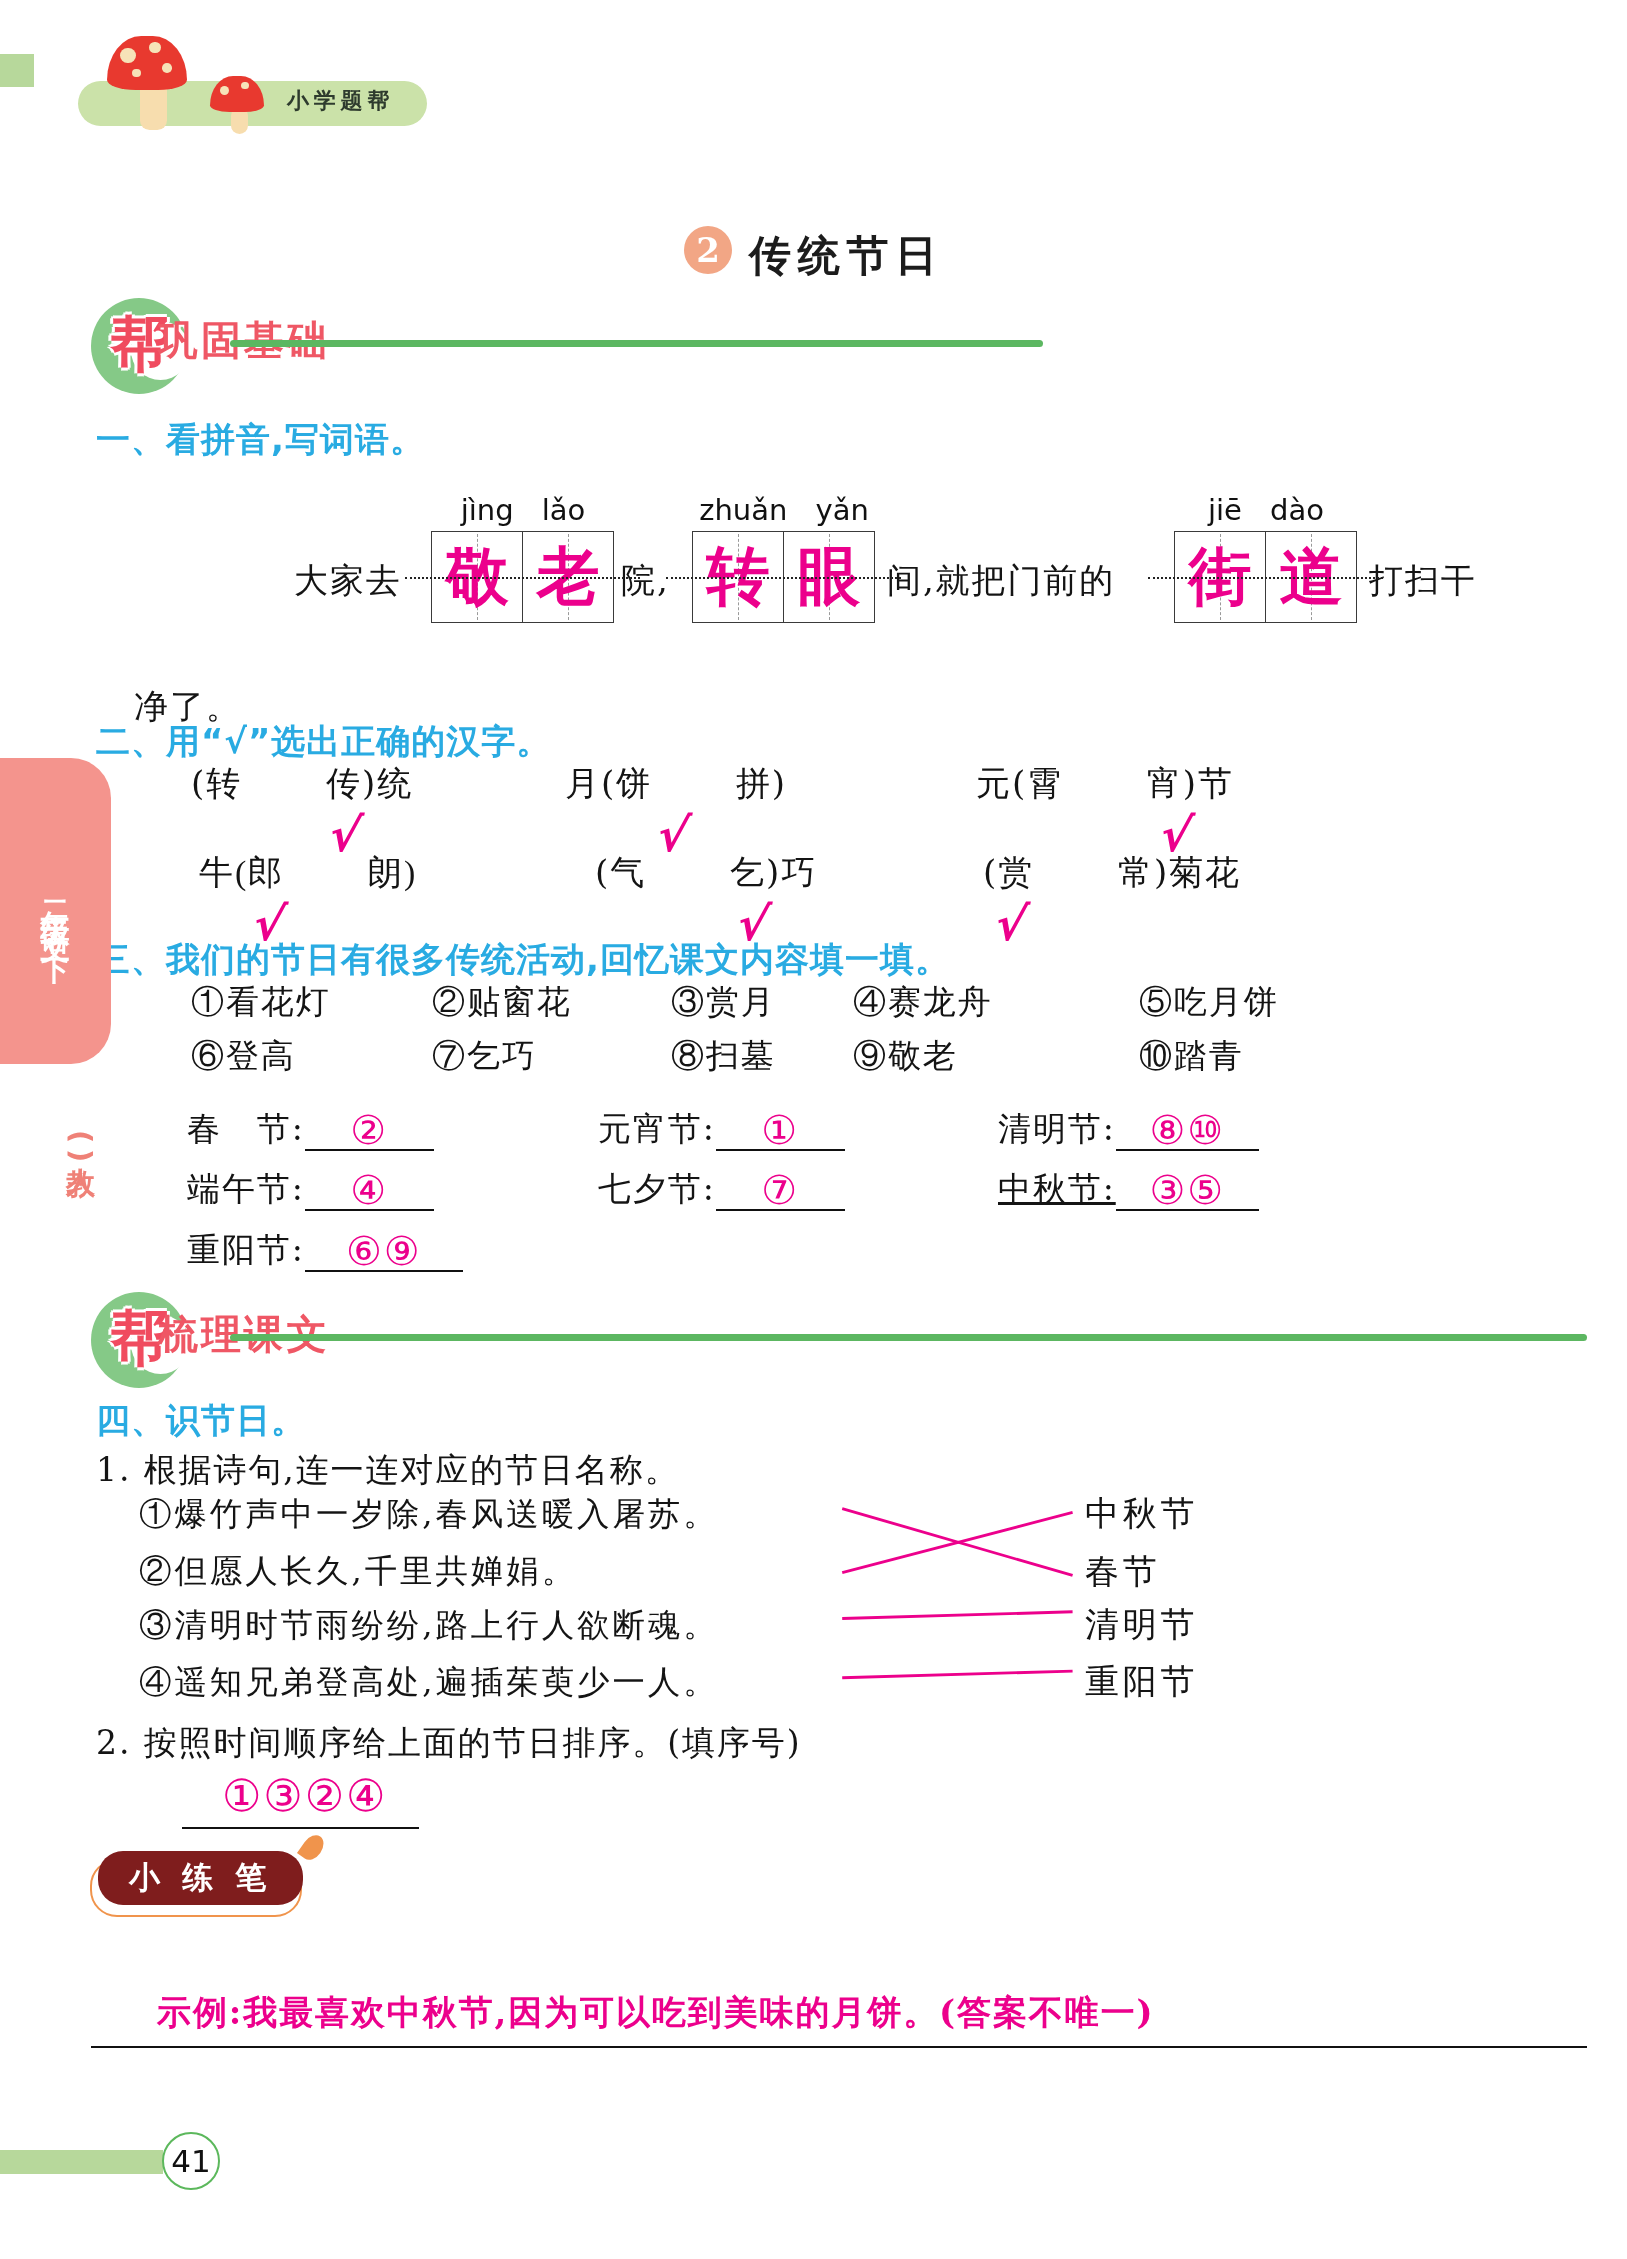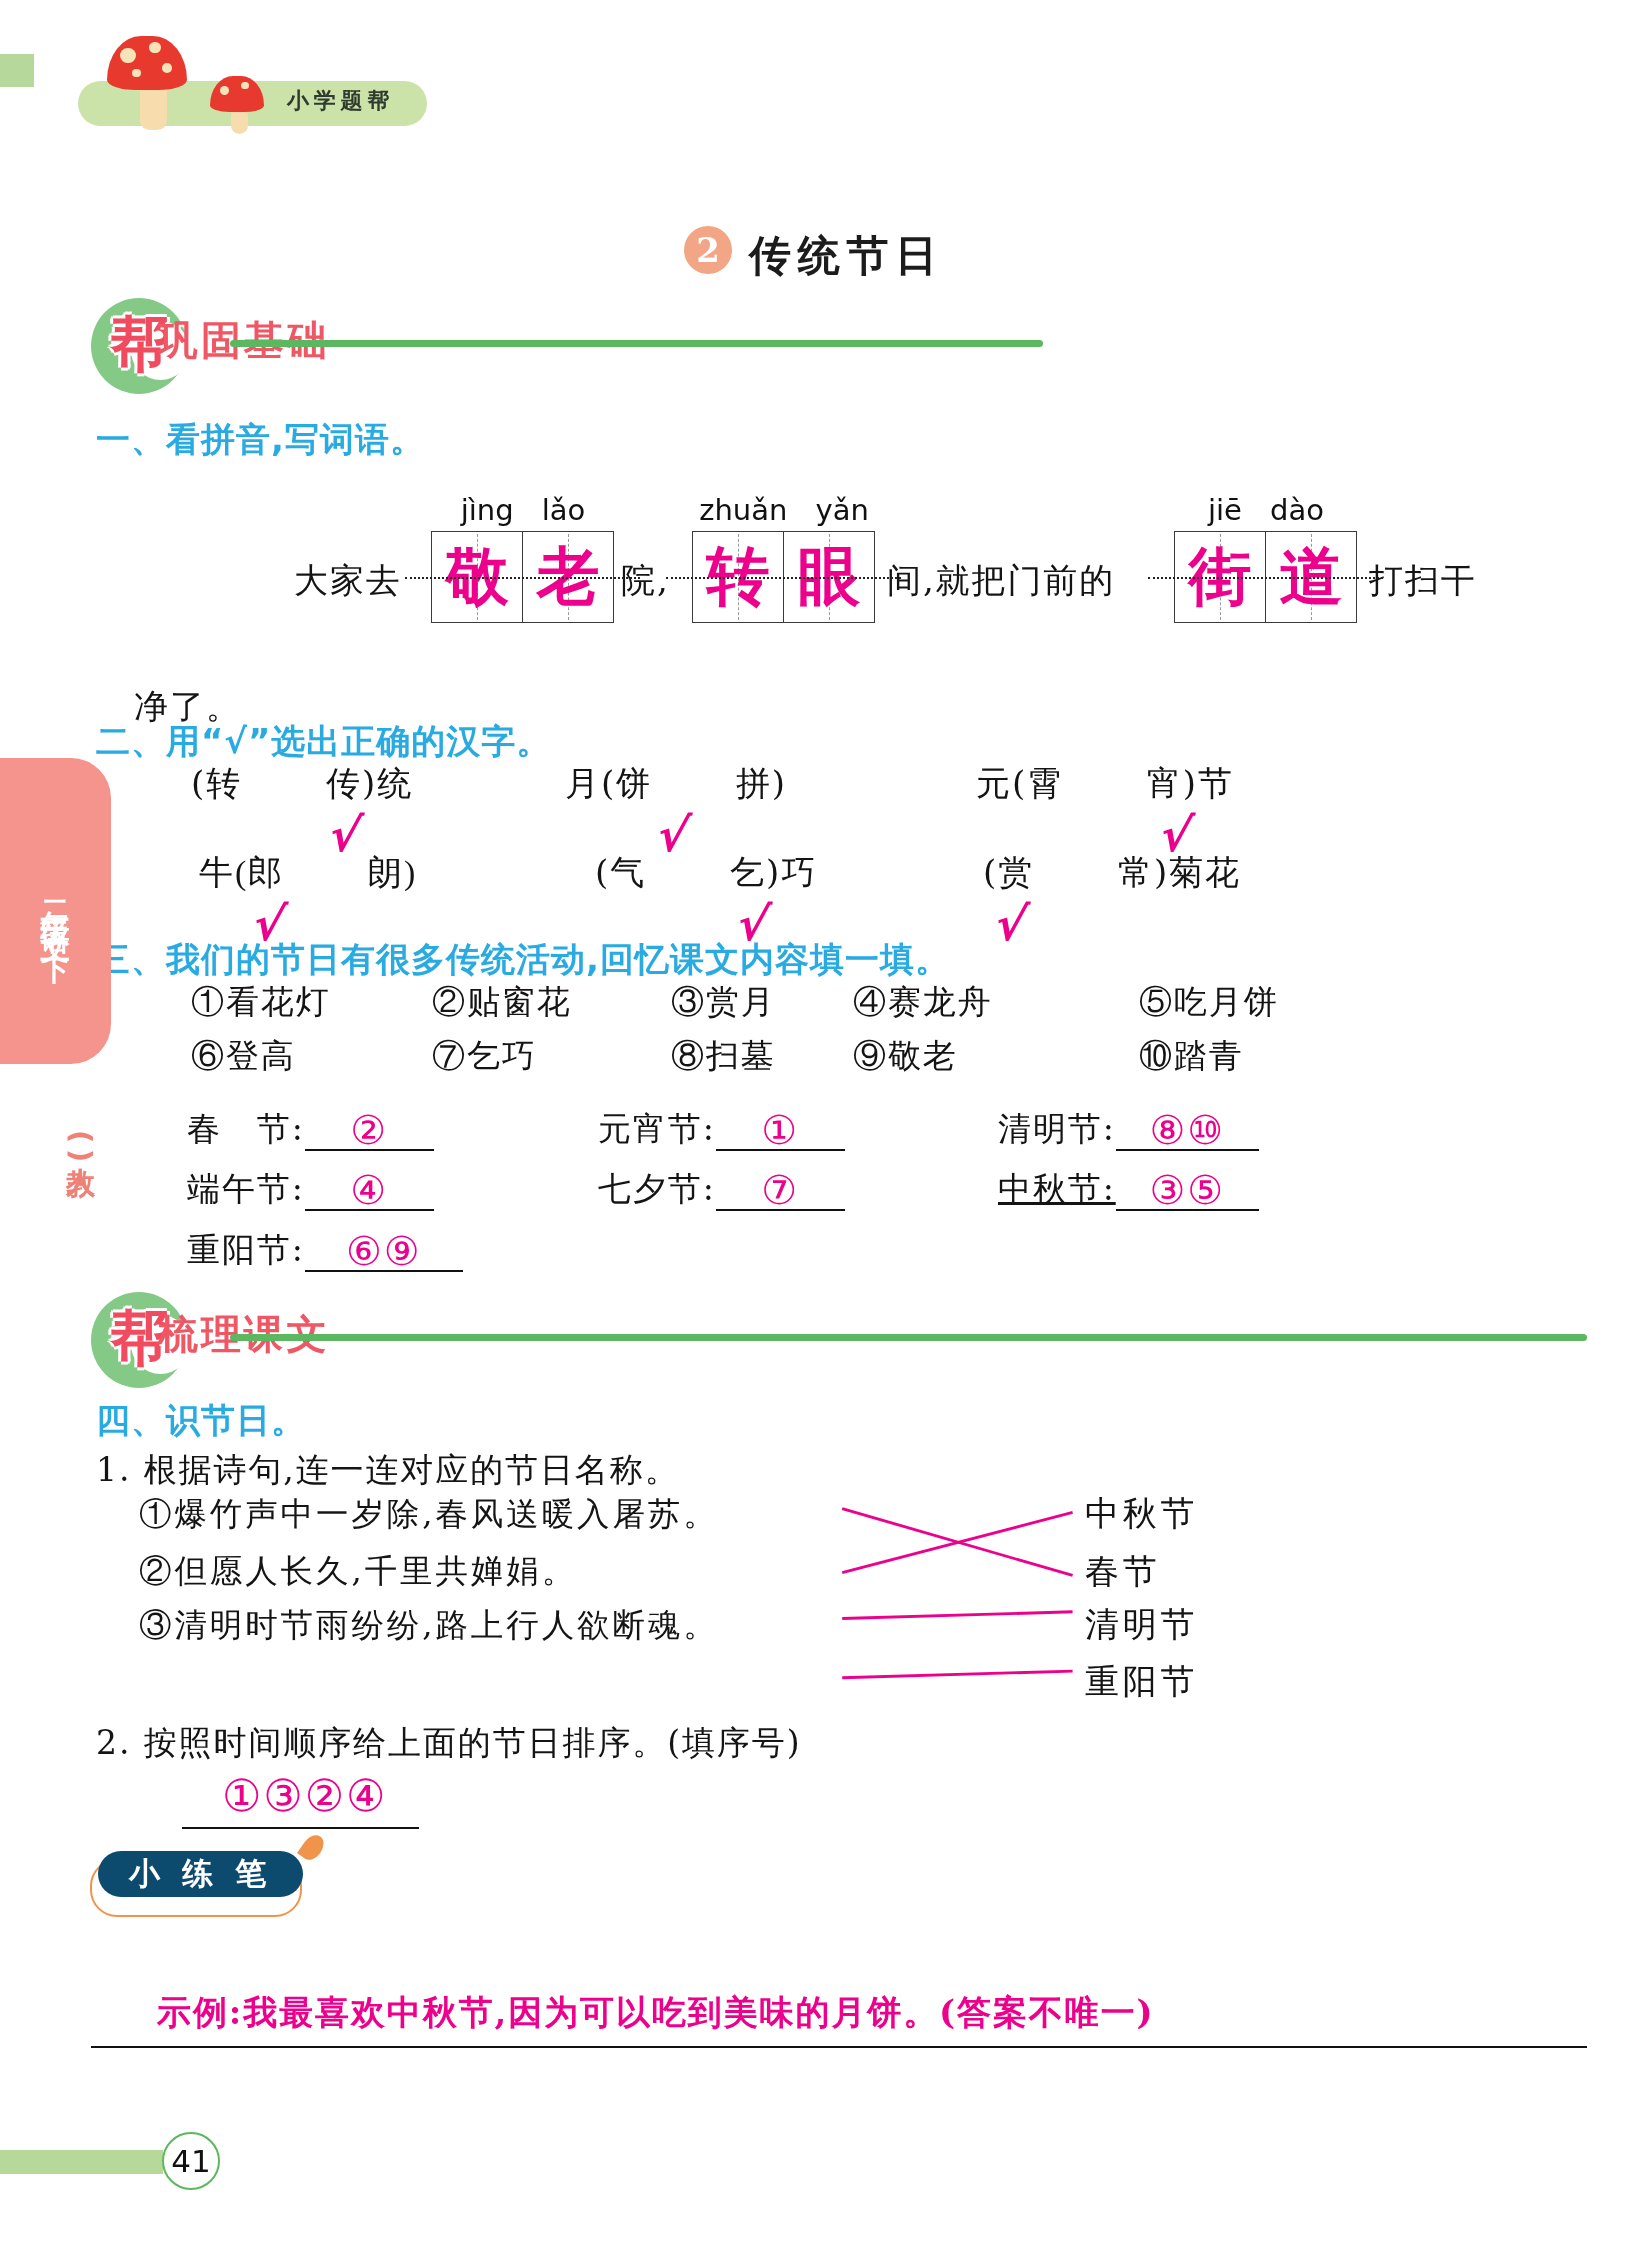--- a/index.html
+++ b/index.html
@@ -59,21 +59,21 @@
 
   .poem{font-size:32.5px;letter-spacing:2.9px;color:#141414;white-space:nowrap;}
   .festival{font-size:34px;letter-spacing:3.8px;color:#141414;white-space:nowrap;}
   .sub-q{font-size:33px;letter-spacing:1.9px;color:#141414;}
   .order-ans{font-family:"DejaVu Sans",sans-serif;font-size:44px;letter-spacing:1.9px;color:#ec008c;}
   .underline{border-top:2.9px solid #111;height:0;}
 
   
   .xlb-outline{position:absolute;left:-7.6px;top:7.6px;width:208px;height:54px;
     border:2.9px solid #f0944c;border-radius:27px;background:#fff;}
-  .xlb-badge{position:absolute;left:0;top:0;width:205px;height:46px;background:#0c4a6e;
+  .xlb-badge{position:absolute;left:0;top:0;width:205px;height:54px;background:#7f1d1d;
     border-radius:25px;display:flex;align-items:center;justify-content:center;}
   .xlb-badge span{font-family:"DejaVu Sans",sans-serif;font-size:31px;font-weight:bold;
     color:#fff;letter-spacing:5.7px;}
   .xlb-leaf{position:absolute;right:-3.8px;top:-17px;width:19px;height:27px;background:#f0944c;
     border-radius:50% 50% 50% 0;transform:rotate(35deg);}
 
   .sample{font-size:34px;font-weight:600;letter-spacing:1.9px;color:#ec008c;white-space:nowrap;}
 
   
   .side-tab{left:0;top:758px;width:111px;height:306px;background:#f4948d;
@@ -232,20 +232,21 @@
     <span class="sec-title">梳理课文</span>
     <div class="green-line" style="left:139px;top:42px;width:1357px;"></div>
   </div>
 
   <div class="abs blue-h" style="left:96px;top:1398px;">四、识节日。</div>
   <div class="abs sub-q" style="left:96px;top:1448px;">1. 根据诗句,连一连对应的节日名称。</div>
 
   <span class="abs poem" style="left:139px;top:1493px;">①爆竹声中一岁除,春风送暖入屠苏。</span>
   <span class="abs poem" style="left:139px;top:1550px;">②但愿人长久,千里共婵娟。</span>
   <span class="abs poem" style="left:139px;top:1604px;">③清明时节雨纷纷,路上行人欲断魂。</span>
+  <span class="abs poem" style="left:139px;top:1661px;">④遥知兄弟登高处,遍插茱萸少一人。</span>
 
   <span class="abs festival" style="left:1085px;top:1491px;">中秋节</span>
   <span class="abs festival" style="left:1085px;top:1549px;">春节</span>
   <span class="abs festival" style="left:1085px;top:1602px;">清明节</span>
   <span class="abs festival" style="left:1085px;top:1659px;">重阳节</span>
 
   <svg class="abs" style="left:0;top:0;" width="1628" height="2260" viewBox="0 0 1703 2364">
     <line x1="881" y1="1578" x2="1122" y2="1648" stroke="#ec008c" stroke-width="3"></line>
     <line x1="881" y1="1645" x2="1122" y2="1582" stroke="#ec008c" stroke-width="3"></line>
     <line x1="881" y1="1693" x2="1122" y2="1686" stroke="#ec008c" stroke-width="3"></line>

